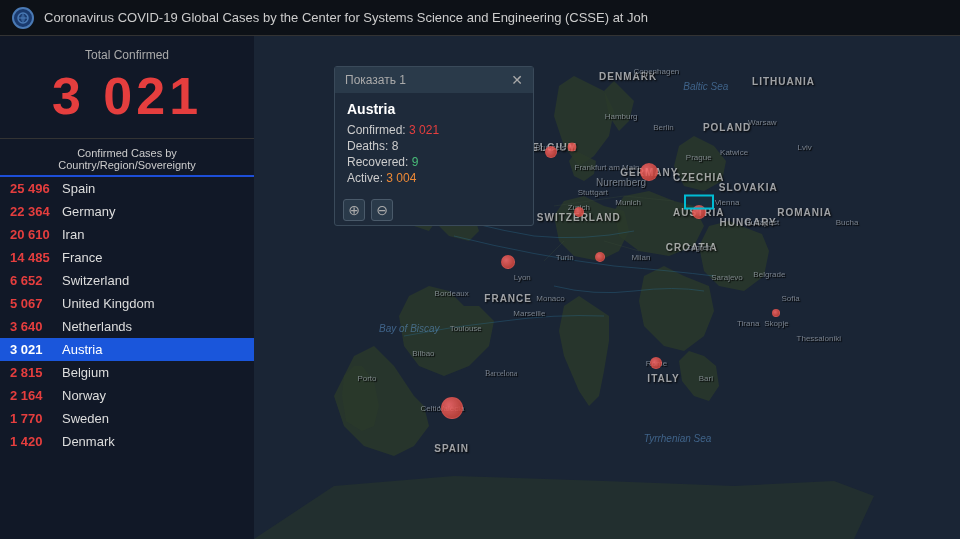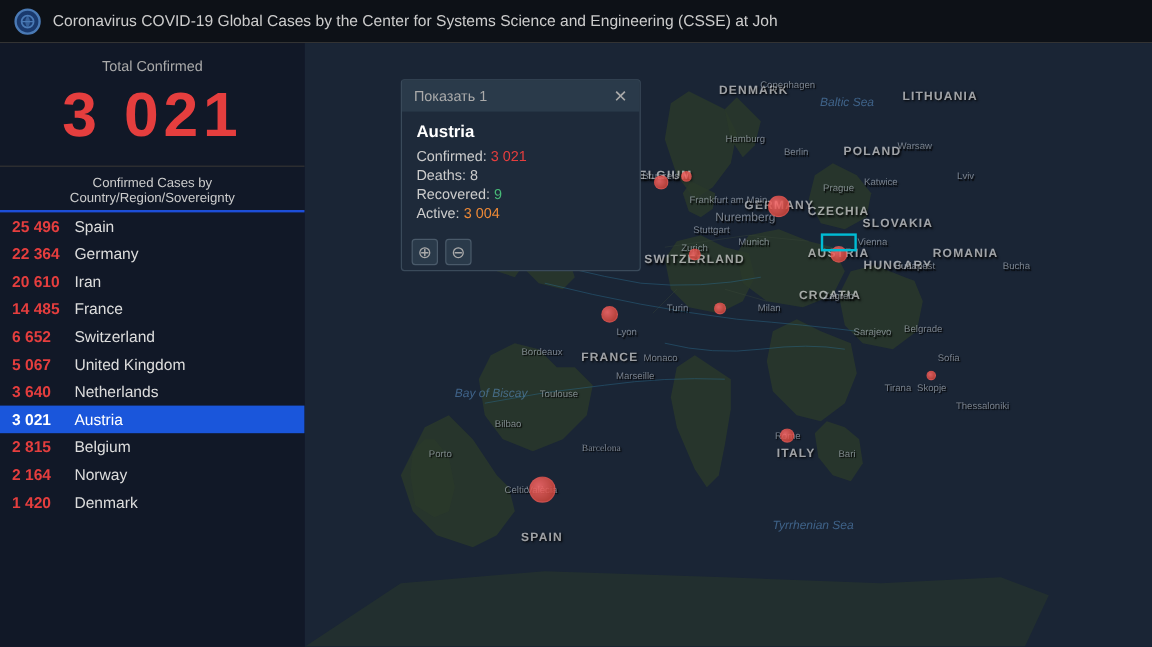--- a/index.html
+++ b/index.html
@@ -278,20 +278,24 @@
           <span class="count">3 021</span>
           <span class="name">Austria</span>
         </div>
         <div class="country-item">
           <span class="count">2 815</span>
           <span class="name">Belgium</span>
         </div>
         <div class="country-item">
           <span class="count">2 164</span>
           <span class="name">Norway</span>
+        </div>
+        <div class="country-item">
+          <span class="count">1 770</span>
+          <span class="name">Sweden</span>
         </div>
         <div class="country-item">
           <span class="count">1 420</span>
           <span class="name">Denmark</span>
         </div>
       </div>
   </div>
 
   <div id="map-area">
     <div class="map-bg">

